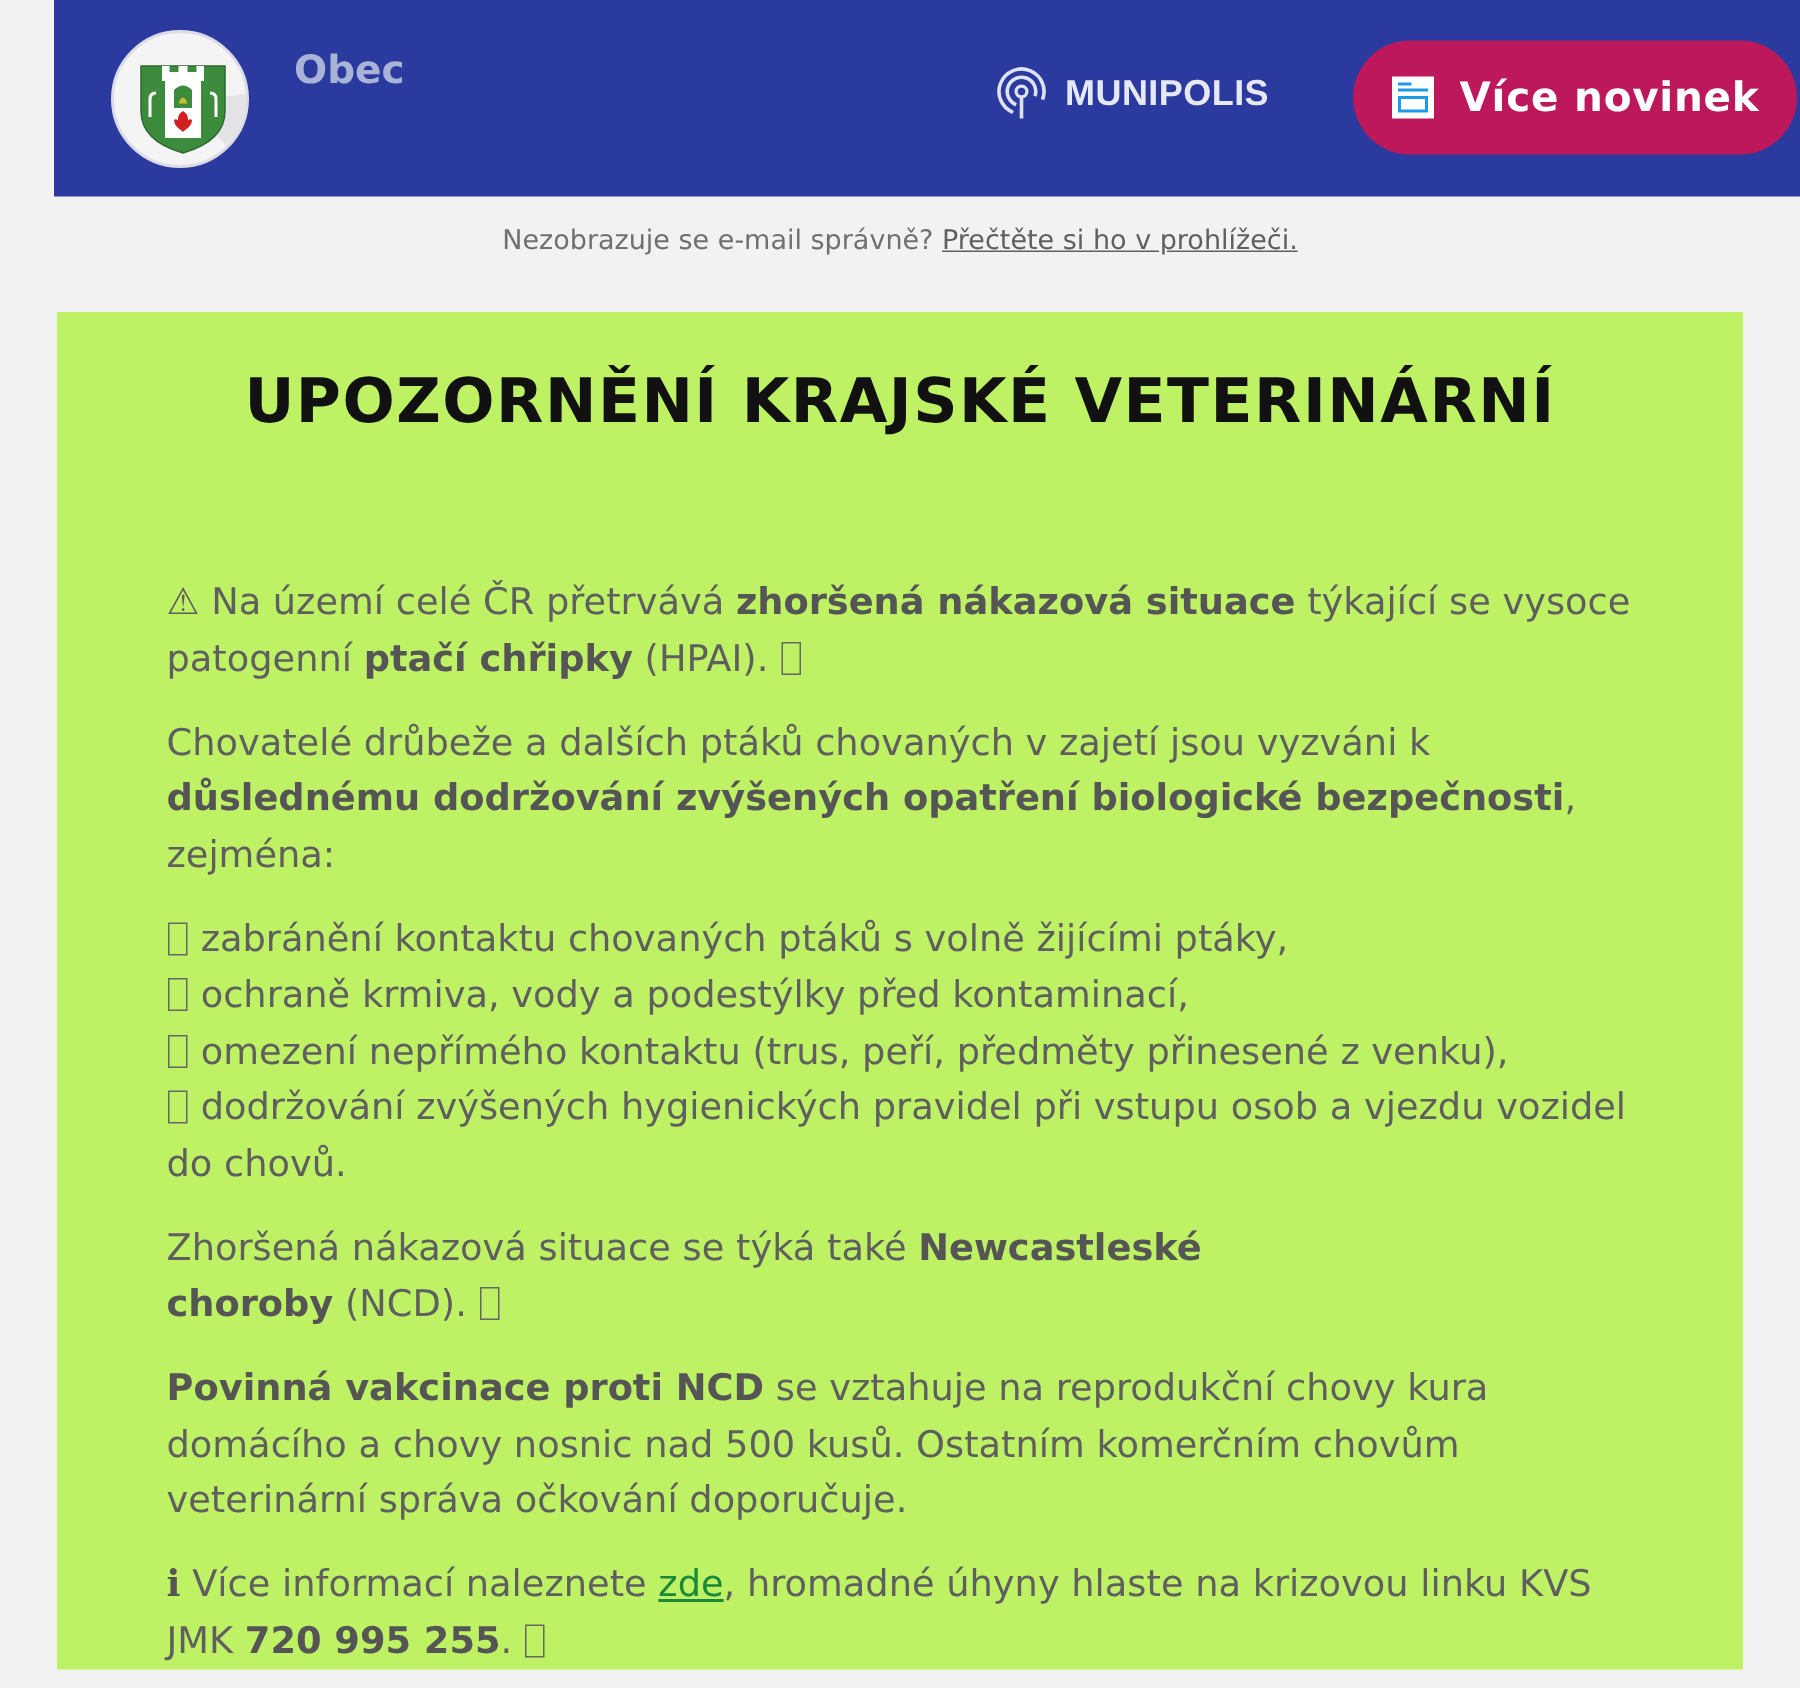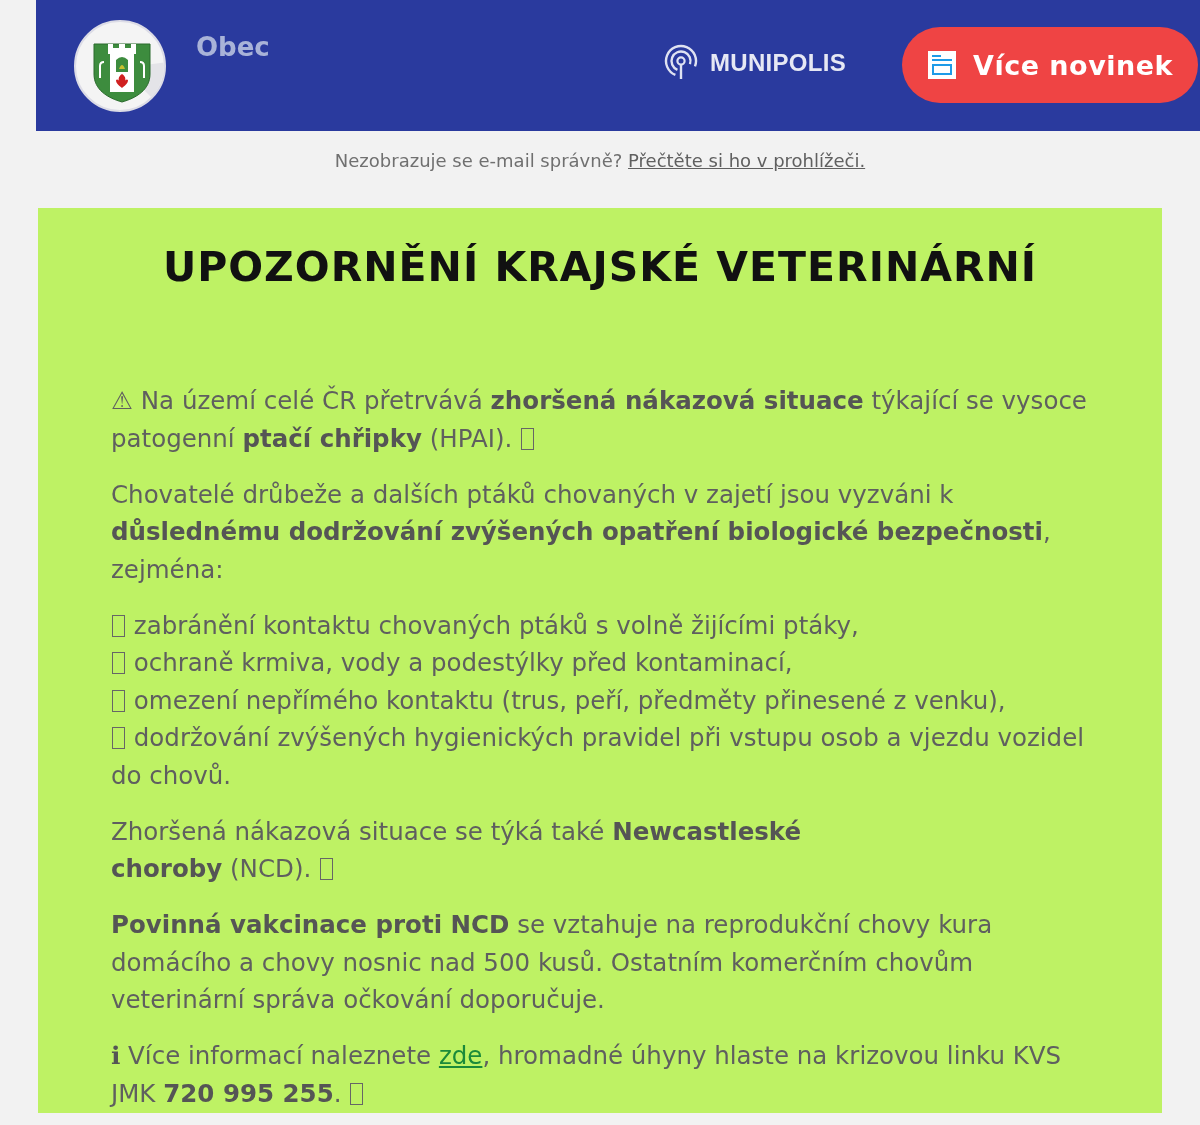--- a/index.html
+++ b/index.html
@@ -9,21 +9,21 @@
   .header { position: absolute; left: 0; top: 0; width: 1200px; height: 131px; background: #2a3a9e; margin-left: 36px; }
   .logo-circle { position: absolute; left: 38px; top: 20px; width: 92px; height: 92px; border-radius: 50%; background: #f4f4f4; border: 2px solid #dcdce6; overflow: hidden; }
   .logo-circle svg { position: absolute; left: 0; top: 0; }
   .brand { position: absolute; left: 160px; top: 30px; }
   .brand-small { font-family: "DejaVu Sans", sans-serif; font-weight: bold; font-size: 26px; color: #a9b3d8; line-height: 34px; }
   .brand-big { font-family: "DejaVu Sans", sans-serif; font-size: 30px; color: #ffffff; line-height: 38px; }
 
   .munipolis { position: absolute; left: 626px; top: 44px; display: flex; align-items: center; }
   .munipolis-text { font-family: "Liberation Sans", sans-serif; font-weight: bold; font-size: 24px; color: #e6e8f4; margin-left: 10px; letter-spacing: 0.3px; }
 
-  .more-btn { position: absolute; left: 866px; top: 27px; width: 296px; height: 76px; border-radius: 38px; background: #ef4444; display: flex; align-items: center; justify-content: center; cursor: pointer; }
+  .more-btn { position: absolute; left: 866px; top: 27px; width: 296px; height: 76px; border-radius: 38px; background: #be185d; display: flex; align-items: center; justify-content: center; cursor: pointer; }
   .more-btn-label { font-family: "DejaVu Sans", sans-serif; font-weight: bold; font-size: 27px; color: #ffffff; margin-left: 16px; letter-spacing: 0.5px; }
 
   .notice { position: absolute; left: 0; top: 150px; width: 1200px; text-align: center; font-size: 18px; color: #707070; }
   .notice a { color: #606060; text-decoration: underline; }
 
   .card { position: absolute; left: 38px; top: 208px; width: 1124px; height: 905px; background: #bef264; }
   .title { position: absolute; left: 0; top: 32px; width: 1124px; text-align: center; font-family: "DejaVu Sans", sans-serif; font-weight: bold; font-size: 41px; line-height: 55px; color: #111; letter-spacing: 1px; }
 
   .content { position: absolute; left: 73px; top: 174px; width: 980px; font-size: 24.5px; line-height: 37.5px; color: #5f5f5f; }
   .content p { margin-bottom: 18.5px; }

